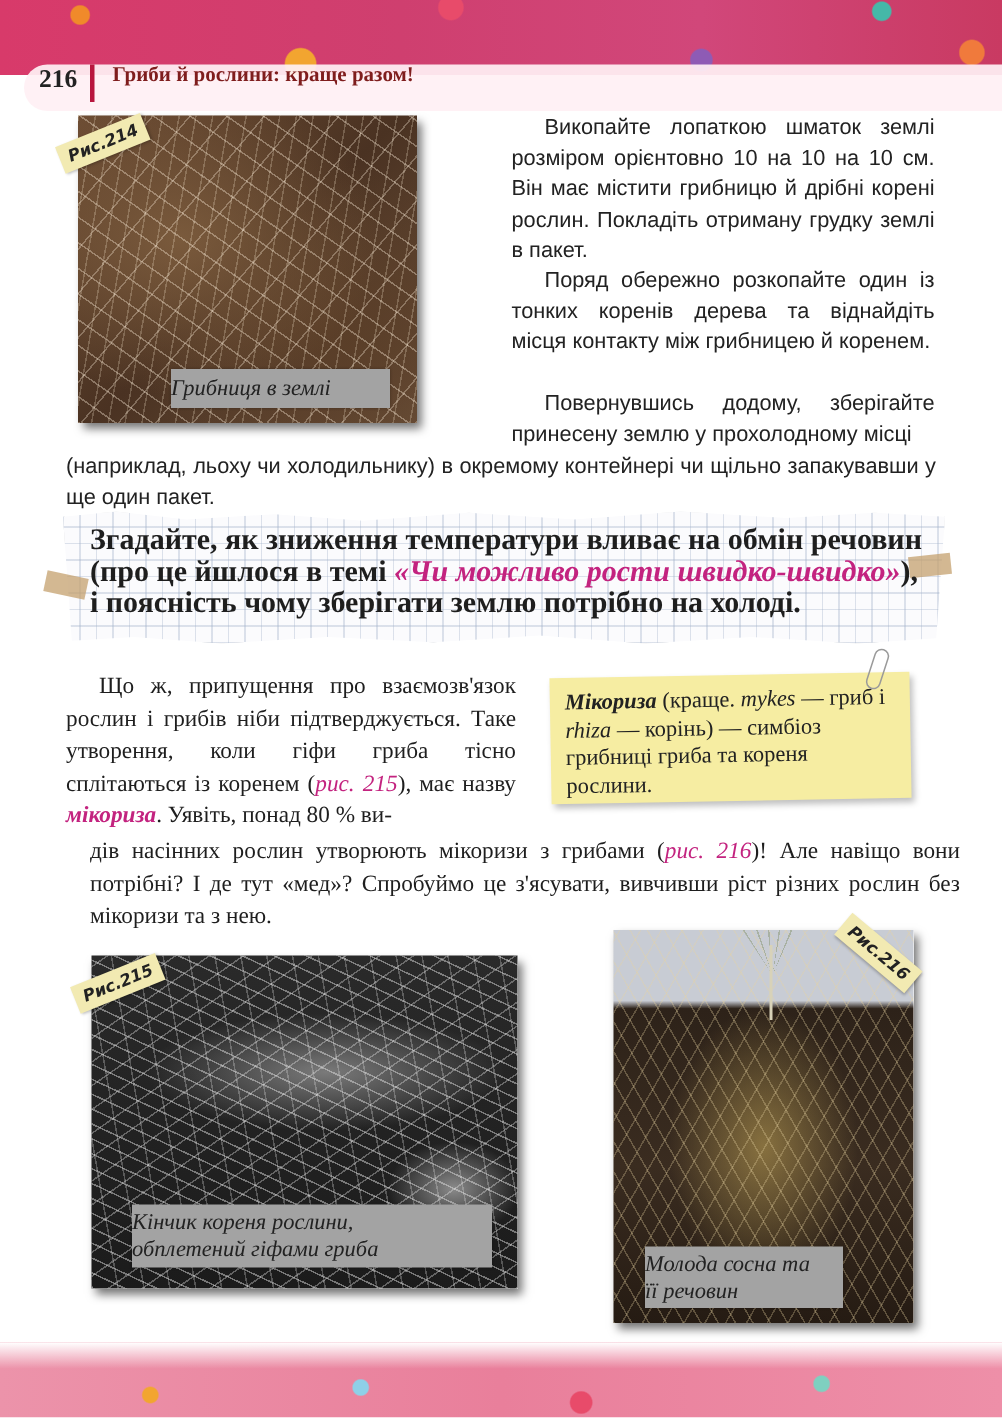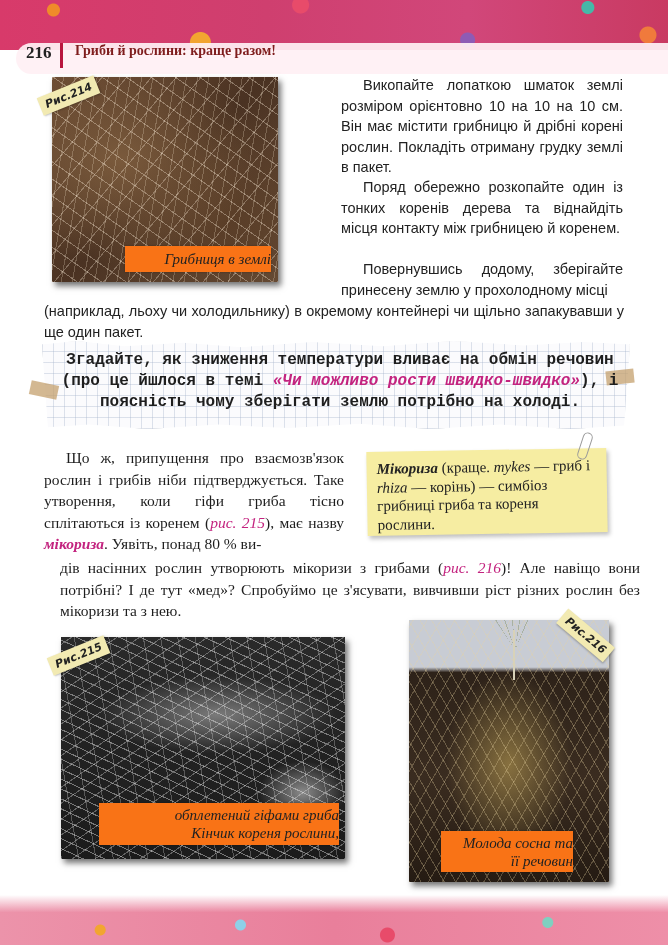--- a/index.html
+++ b/index.html
@@ -67,25 +67,24 @@
   .pine-stem {
     position: absolute; left: 104px; top: 10px; width: 2px; height: 50px; background: #d8d2b8;
   }
   .pine-needles {
     position: absolute; left: 86px; top: 0px; width: 40px; height: 30px;
     background: repeating-conic-gradient(from 200deg at 50% 100%, rgba(160,170,150,0.8) 0 2deg, transparent 2deg 14deg);
     clip-path: polygon(0 0, 100% 0, 50% 100%);
   }
 
   .caption {
-    position: absolute; background: #f97316;
+    position: absolute; background: #a3a3a3;
     font-family: "Liberation Serif", serif; font-style: italic; font-size: 15px;
-    color: #222; text-align: right; line-height: 18px;
+    color: #222; text-align: left; line-height: 18px;
     box-shadow: 0 0 2px rgba(0,0,0,0.3);
-    margin-left: 11px;
   }
   .caption-soil { left: 114px; top: 246px; width: 146px; height: 26px; padding-top: 4px; }
   .caption-root { left: 88px; top: 803px; width: 240px; height: 42px; padding-top: 3px; }
   .caption-pine { left: 430px; top: 831px; width: 132px; height: 41px; padding-top: 3px; }
 
   .fig-tag {
     position: absolute; background: #f2eab2;
     font-family: "DejaVu Sans", sans-serif; font-style: italic; font-weight: bold;
     font-size: 11px; color: #222; padding: 3px 6px;
     box-shadow: 1px 1px 2px rgba(0,0,0,0.25);
@@ -110,22 +109,22 @@
     position: absolute; left: 42px; top: 341px; width: 588px; height: 88px;
     background:
       repeating-linear-gradient(0deg, rgba(160,175,200,0.35) 0 1px, transparent 1px 11px),
       repeating-linear-gradient(90deg, rgba(160,175,200,0.35) 0 1px, transparent 1px 11px),
       #fbfbfd;
     clip-path: polygon(0 4%, 6% 0, 14% 6%, 24% 2%, 34% 7%, 46% 1%, 58% 6%, 70% 0, 82% 5%, 92% 1%, 100% 4%, 99% 96%, 90% 100%, 78% 95%, 66% 100%, 54% 94%, 42% 99%, 30% 95%, 18% 100%, 8% 95%, 1% 98%);
     box-shadow: 0 1px 3px rgba(0,0,0,0.2);
   }
   .grid-note-text {
     position: absolute; left: 60px; top: 350px; width: 560px;
-    font-family: Liberation Mono, monospace; font-weight: bold; font-size: 16px;
-    line-height: 21px; color: #1e1e1e; text-align: center;
+    font-family: Liberation Serif, serif; font-weight: bold; font-size: 20px;
+    line-height: 21px; color: #1e1e1e;
   }
   .topic-link { color: #c3237f; font-style: italic; }
   .tape {
     position: absolute; background: rgba(196,160,110,0.75);
   }
   .tape-right { left: 606px; top: 370px; width: 28px; height: 14px; transform: rotate(-6deg); }
   .tape-left { left: 30px; top: 383px; width: 28px; height: 14px; transform: rotate(12deg); }
 
   
   .serif-par {
@@ -192,22 +191,22 @@
 <p class="serif-par s1"><span style="display:inline-block;width:22px"></span><span>Що ж, припущення про взаємозв'язок рослин і грибів ніби підтверджується. Таке утворення, коли гіфи гриба тісно сплітаються із коренем (</span><span class="fig-ref">рис. 215</span><span>), має назву </span><span class="term">мікориза</span><span>. Уявіть, понад 80 % ви-</span></p>
 <p class="serif-par s2"><span>дів насінних рослин утворюють мікоризи з грибами (</span><span class="fig-ref">рис. 216</span><span>)! Але навіщо вони потрібні? І де тут «мед»? Спробуймо це з'ясувати, вивчивши ріст різних рослин без мікоризи та з нею.</span></p>
 
 <div class="sticky">
   <span class="def-term">Мікориза</span><span> (краще. </span><span class="def-italic">mykes</span><span> — гриб і </span><span class="def-italic">rhiza</span><span> — корінь) — симбіоз грибниці гриба та кореня рослини.</span>
 </div>
 <div class="paperclip"></div>
 
 <div class="photo photo-root"></div>
 <div class="caption caption-root">
+  <div>Кінчик кореня рослини,</div>
   <div>обплетений гіфами гриба</div>
-  <div>Кінчик кореня рослини,</div>
 </div>
 <div class="fig-tag fig-215">Рис.215</div>
 
 <div class="photo photo-pine">
   <div class="pine-needles"></div>
   <div class="pine-stem"></div>
 </div>
 <div class="caption caption-pine">
   <div>Молода сосна та</div>
   <div>її речовин</div>

